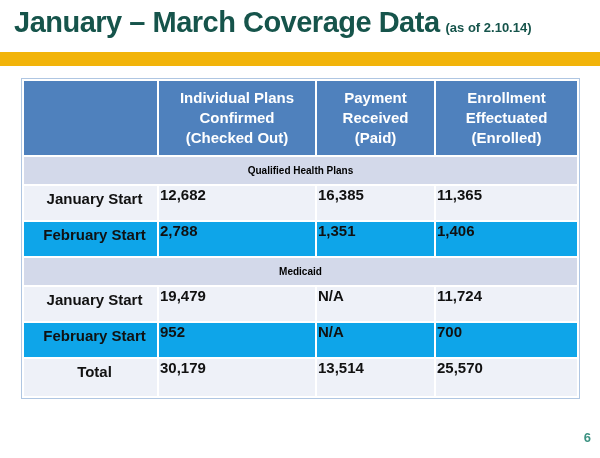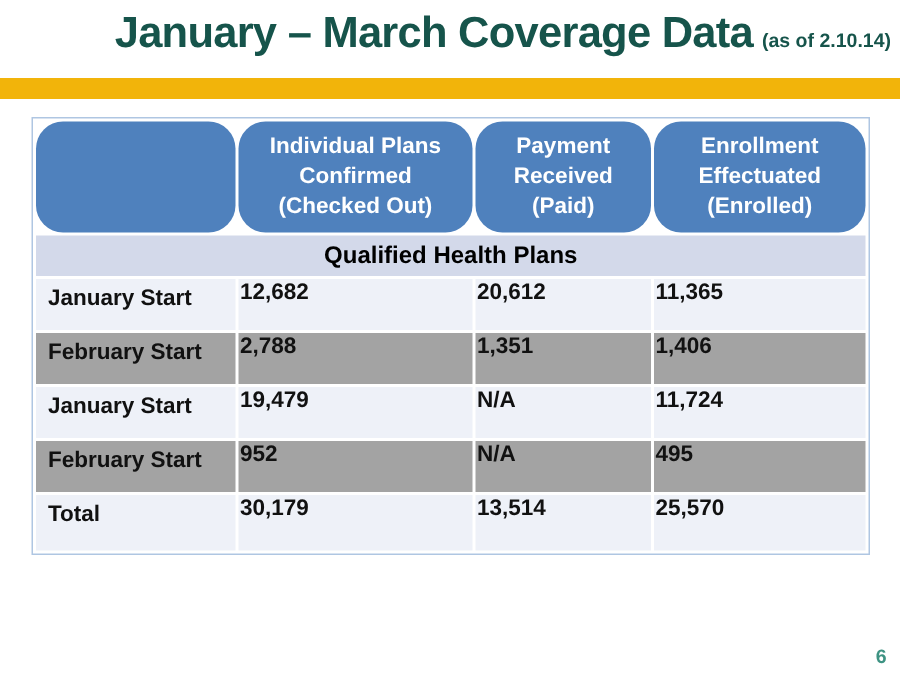--- a/index.html
+++ b/index.html
@@ -11,21 +11,20 @@
     font-family: "Liberation Sans", sans-serif;
     overflow: hidden;
   }
   .title-row {
     position: absolute;
     top: 6px;
     left: 14px;
     width: 580px;
     color: #16544B;
     white-space: nowrap;
-    text-align: right;
   }
   .title-main {
     font-size: 29px;
     font-weight: bold;
     letter-spacing: -0.5px;
   }
   .title-suffix {
     font-size: 13px;
     font-weight: bold;
     margin-left: 6px;
@@ -56,36 +55,35 @@
   .header-row td {
     background: #4F81BD;
     color: #ffffff;
     font-weight: bold;
     font-size: 15px;
     line-height: 1.35;
     text-align: center;
     vertical-align: middle;
     height: 72px;
     white-space: pre-line;
-    border-radius: 18px;
   }
   .section-row td {
     background: #D3D9EA;
     color: #000000;
     font-weight: bold;
-    font-size: 16px;
+    font-size: 10px;
     text-align: center;
     vertical-align: middle;
     height: 25px;
   }
   .row-light td { background: #EEF1F8; }
-  .row-dark td  { background: #a3a3a3; }
+  .row-dark td  { background: #0ea5e9; }
   .data-row td  { height: 30px; color: #111111; }
   .label-cell {
-    text-align: left;
+    text-align: center;
     vertical-align: top;
     padding: 4px 0 0 8px;
     font-weight: bold;
     font-size: 15px;
   }
   .num-cell {
     vertical-align: top;
     padding-top: 0;
     font-weight: bold;
     font-size: 15px;
@@ -134,45 +132,48 @@
 (Enrolled)</td>
       </tr>
 
       <tr class="section-row">
         <td colspan="4">Qualified Health Plans</td>
       </tr>
 
       <tr class="data-row row-light">
         <td class="label-cell">January Start</td>
         <td class="num-cell">12,682</td>
-        <td class="num-cell">20,612</td>
+        <td class="num-cell">16,385</td>
         <td class="num-cell">11,365</td>
       </tr>
 
       <tr class="data-row row-dark">
         <td class="label-cell">February Start</td>
         <td class="num-cell">2,788</td>
         <td class="num-cell">1,351</td>
         <td class="num-cell">1,406</td>
       </tr>
 
 
+      <tr class="section-row">
+        <td colspan="4">Medicaid</td>
+      </tr>
 
       <tr class="data-row row-light">
         <td class="label-cell">January Start</td>
         <td class="num-cell">19,479</td>
         <td class="num-cell">N/A</td>
         <td class="num-cell">11,724</td>
       </tr>
 
       <tr class="data-row row-dark">
         <td class="label-cell">February Start</td>
         <td class="num-cell">952</td>
         <td class="num-cell">N/A</td>
-        <td class="num-cell">495</td>
+        <td class="num-cell">700</td>
       </tr>
 
       <tr class="data-row row-light total-row">
         <td class="label-cell">Total</td>
         <td class="num-cell">30,179</td>
         <td class="num-cell">13,514</td>
         <td class="num-cell">25,570</td>
       </tr>
 
     </tbody>

